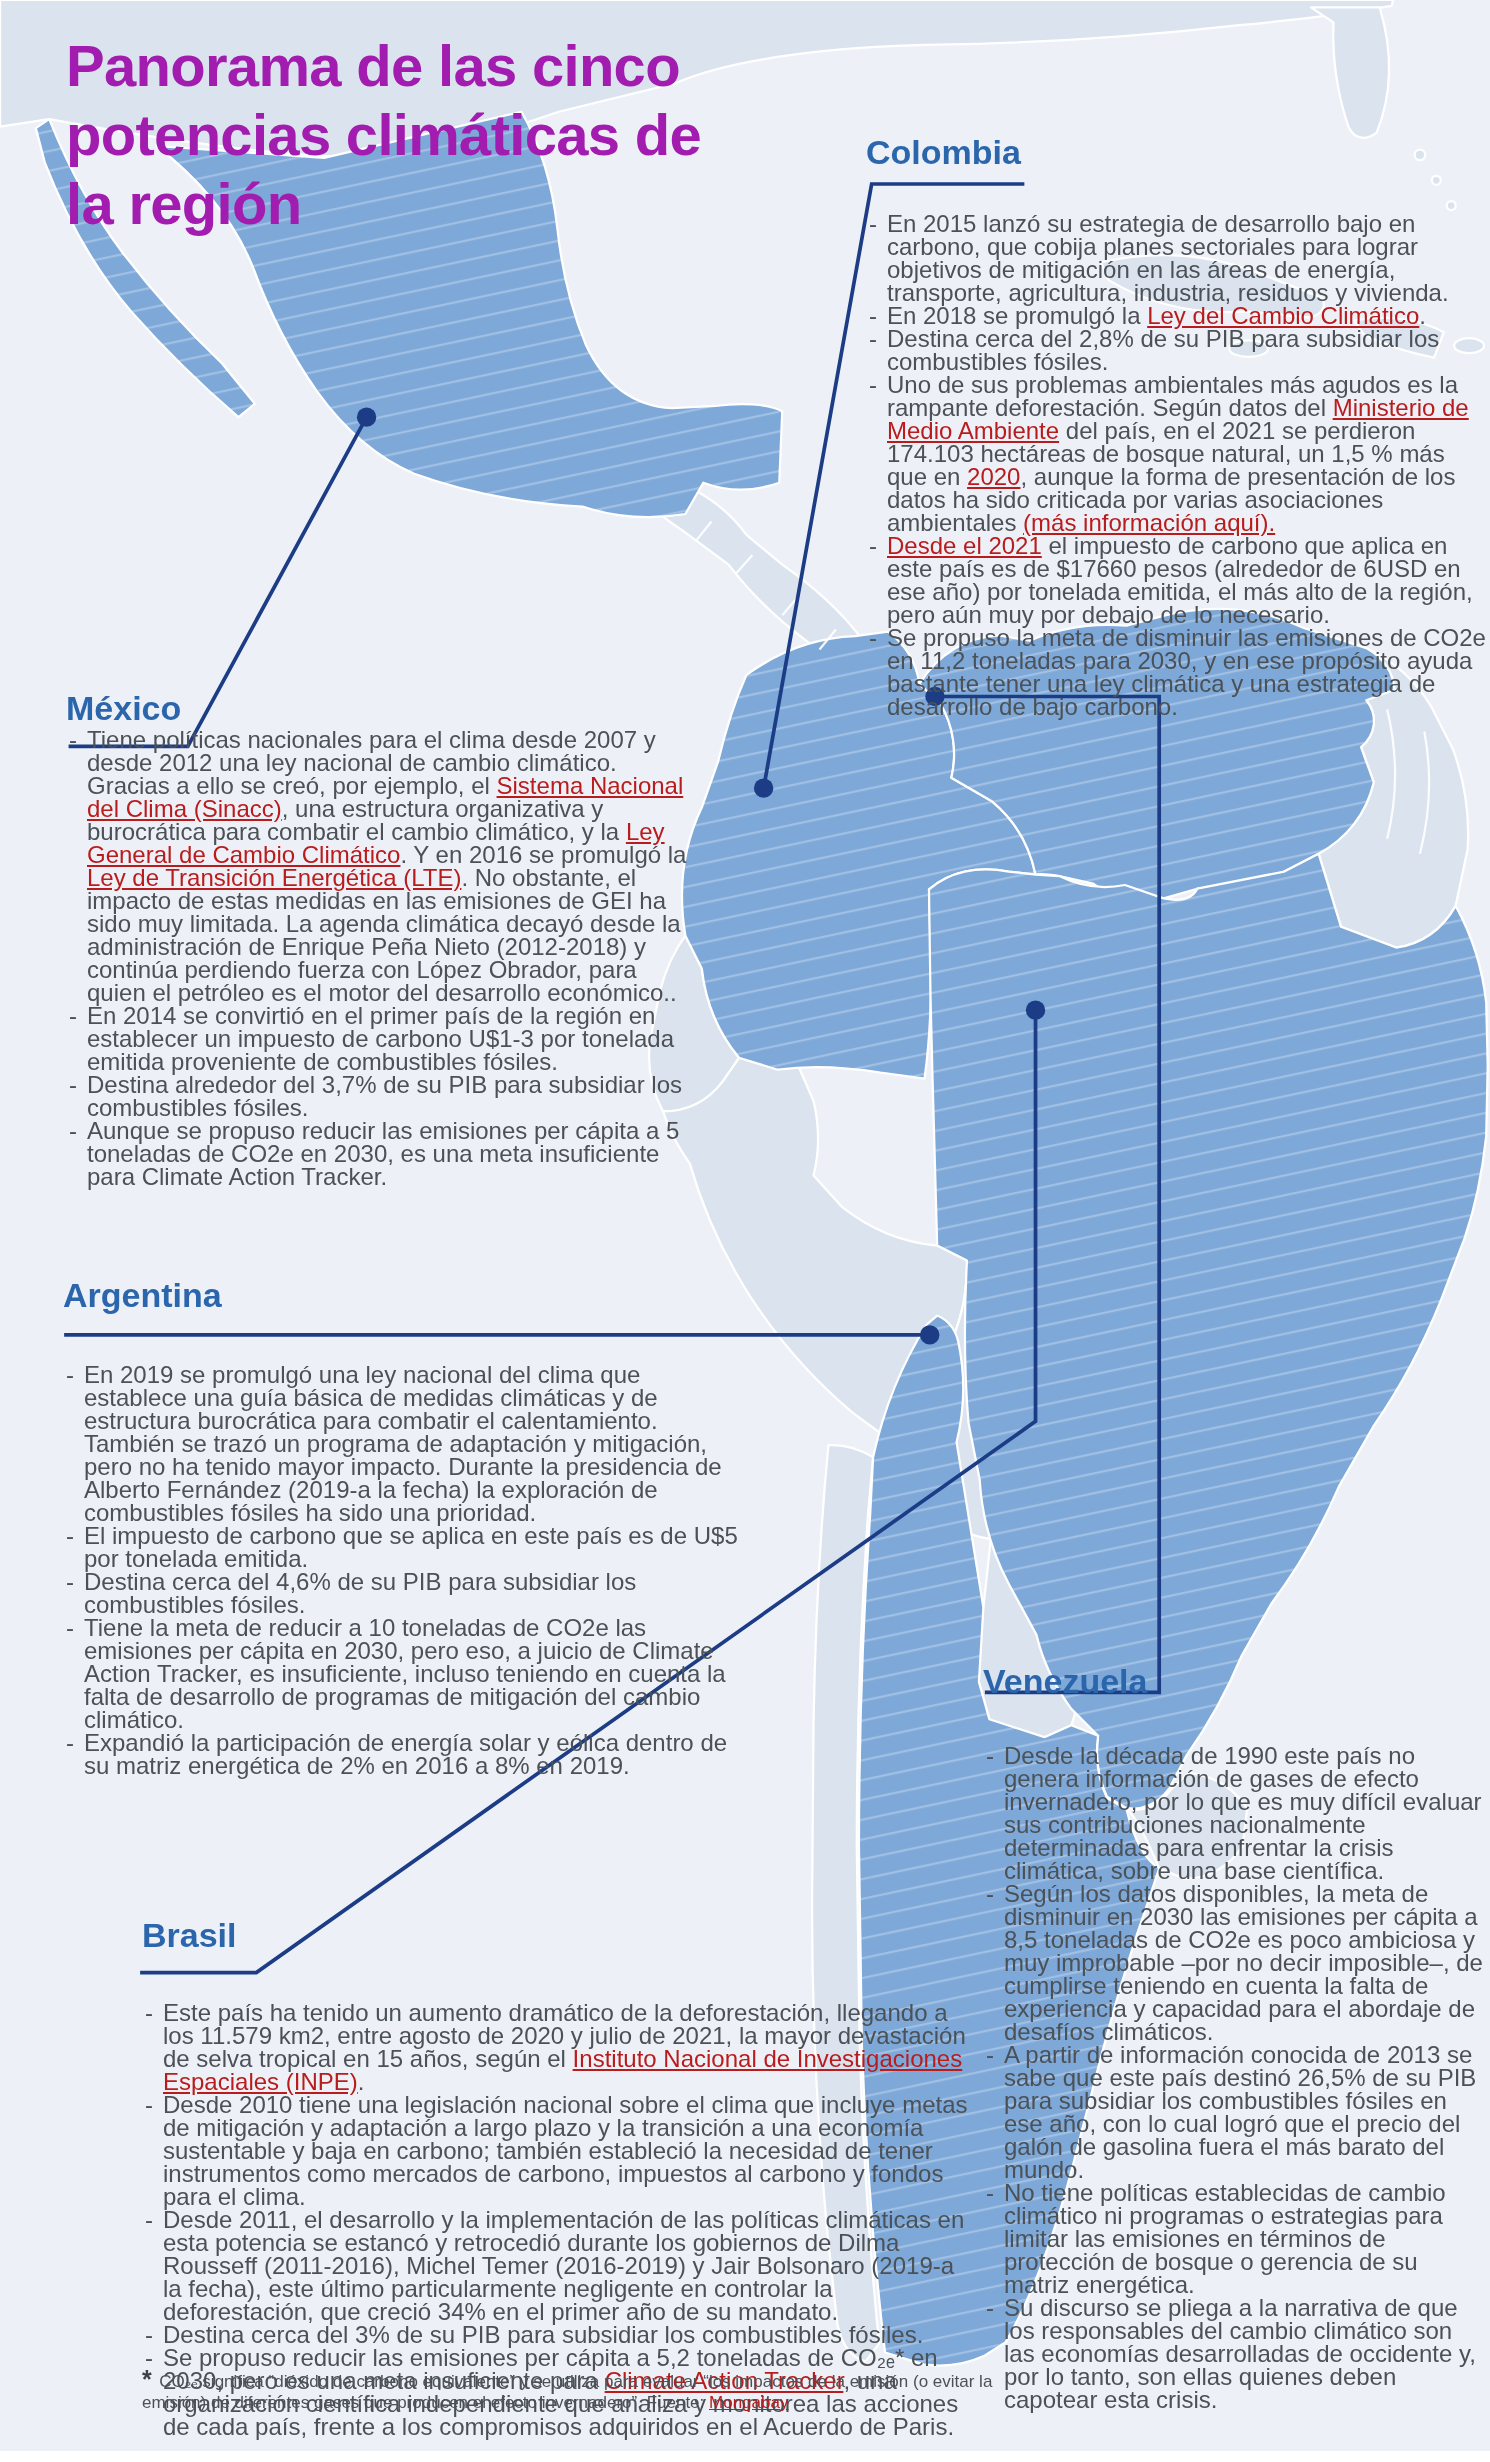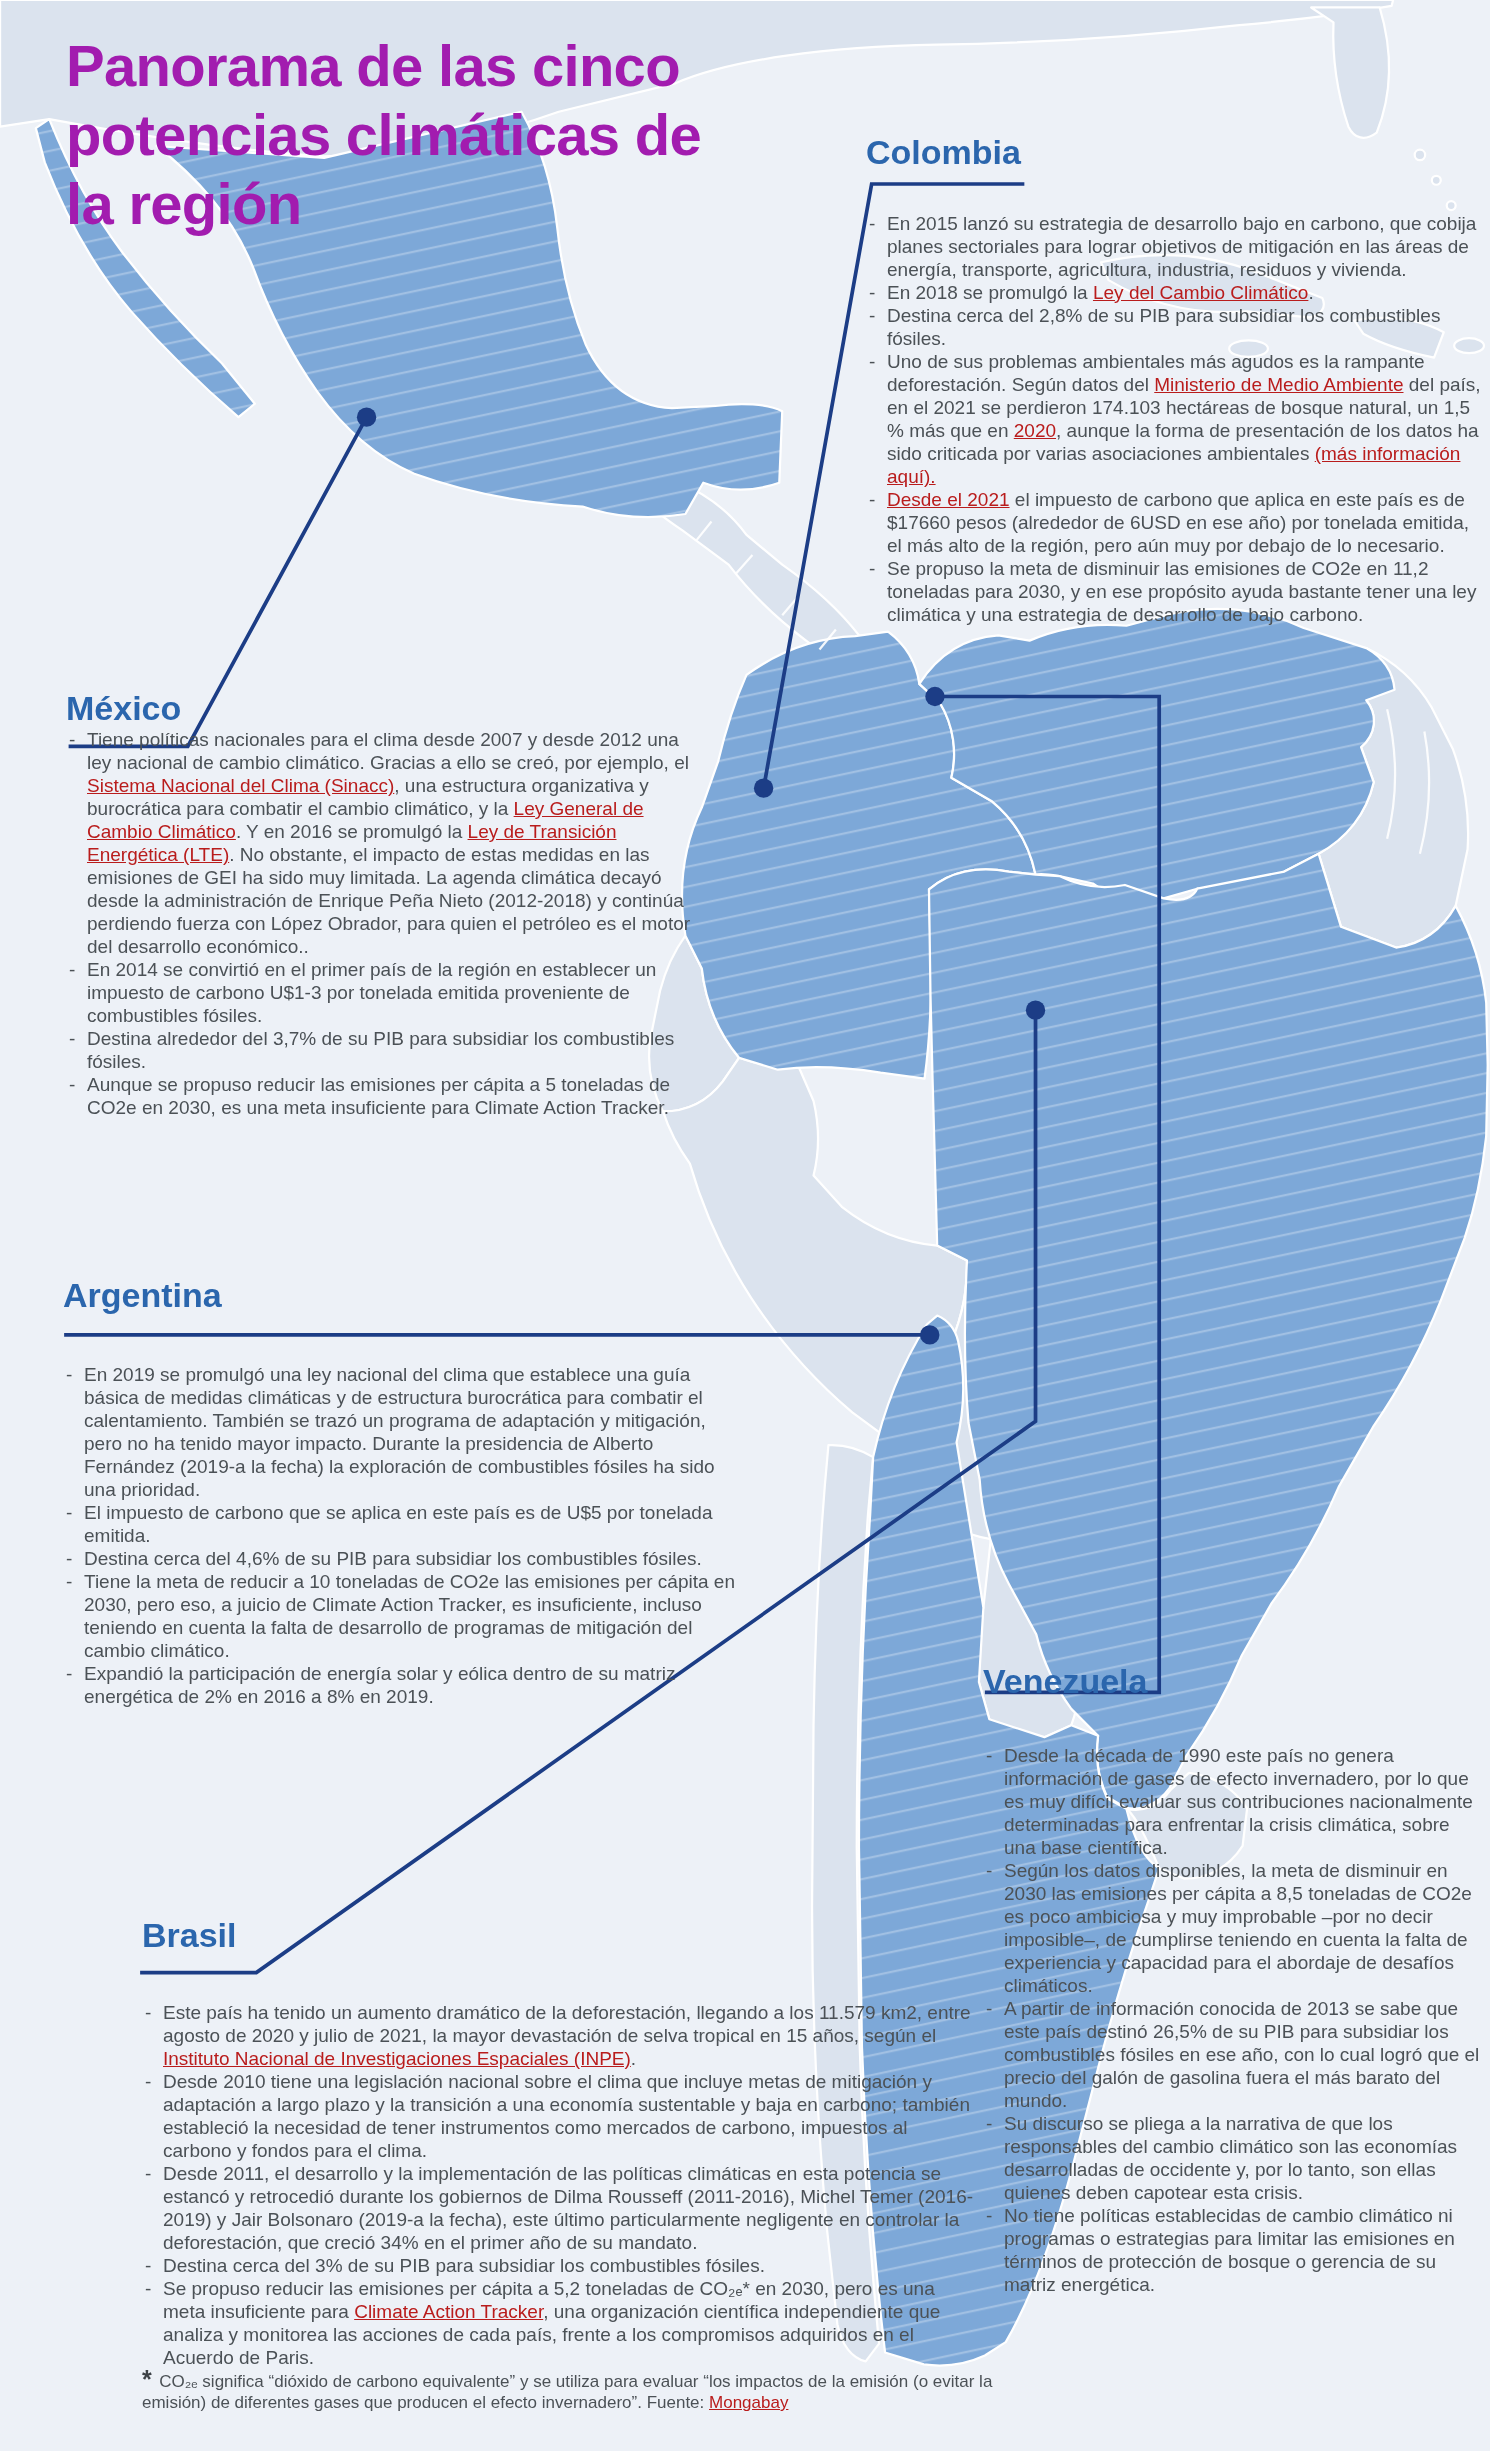--- a/index.html
+++ b/index.html
@@ -20,21 +20,21 @@
   }
 
   section.country{position:absolute;}
   section.country h2{
     margin:0;
     font-size:34px;line-height:39px;font-weight:bold;
     color:#2b66ad;
   }
   ul.bullets{
     list-style:none;margin:0;padding:0;
-    font-size:19px;line-height:23px;color:#4b5156;
+    font-size:24px;line-height:23px;color:#4b5156;
   }
   ul.bullets li{position:relative;padding-left:21px;}
   ul.bullets li::before{content:"-";position:absolute;left:3px;top:0;color:#4b5156;}
   a.lnk{color:#b91c1c;text-decoration:underline;cursor:pointer;}
 
   #sec-colombia {left:866px;top:133px;width:621px;}
   #sec-colombia h2{margin-bottom:40px;}
   #sec-mexico   {left:66px;top:689px;width:632px;}
   #sec-mexico h2{}
   #sec-argentina{left:63px;top:1276px;width:679px;}
@@ -151,22 +151,22 @@
       <li><span>Expandió la participación de energía solar y eólica dentro de su matriz energética de 2% en 2016 a 8% en 2019.</span></li>
     </ul>
 </section>
 
 <section class="country" id="sec-venezuela">
   <h2>Venezuela</h2>
   <ul class="bullets">
       <li><span>Desde la década de 1990 este país no genera información de gases de efecto invernadero, por lo que es muy difícil evaluar sus contribuciones nacionalmente determinadas para enfrentar la crisis climática, sobre una base científica.</span></li>
       <li><span>Según los datos disponibles, la meta de disminuir en 2030 las emisiones per cápita a 8,5 toneladas de CO2e es poco ambiciosa y muy improbable –por no decir imposible–, de cumplirse teniendo en cuenta la falta de experiencia y capacidad para el abordaje de desafíos climáticos.</span></li>
       <li><span>A partir de información conocida de 2013 se sabe que este país destinó 26,5% de su PIB para subsidiar los combustibles fósiles en ese año, con lo cual logró que el precio del galón de gasolina fuera el más barato del mundo.</span></li>
+      <li><span>No tiene políticas establecidas de cambio climático ni programas o estrategias para limitar las emisiones en términos de protección de bosque o gerencia de su matriz energética.</span></li>
       <li><span>Su discurso se pliega a la narrativa de que los responsables del cambio climático son las economías desarrolladas de occidente y, por lo tanto, son ellas quienes deben capotear esta crisis.</span></li>
-      <li><span>No tiene políticas establecidas de cambio climático ni programas o estrategias para limitar las emisiones en términos de protección de bosque o gerencia de su matriz energética.</span></li>
     </ul>
 </section>
 
 <section class="country" id="sec-brasil">
   <h2>Brasil</h2>
   <ul class="bullets">
       <li><span> Este país ha tenido un aumento dramático de la deforestación, llegando a los 11.579 km2, entre agosto de 2020 y julio de 2021, la mayor devastación de selva tropical en 15 años, según el </span><a class="lnk" href="#">Instituto Nacional de Investigaciones Espaciales (INPE)</a><span>.</span></li>
       <li><span>Desde 2010 tiene una legislación nacional sobre el clima que incluye metas de mitigación y adaptación a largo plazo y la transición a una economía sustentable y baja en carbono; también estableció la necesidad de tener instrumentos como mercados de carbono, impuestos al carbono y fondos para el clima.</span></li>
       <li><span>Desde 2011, el desarrollo y la implementación de las políticas climáticas en esta potencia se estancó y retrocedió durante los gobiernos de Dilma Rousseff (2011-2016), Michel Temer (2016-2019) y Jair Bolsonaro (2019-a la fecha), este último particularmente negligente en controlar la deforestación, que creció 34% en el primer año de su mandato.</span></li>
       <li><span>Destina cerca del 3% de su PIB para subsidiar los combustibles fósiles.</span></li>

